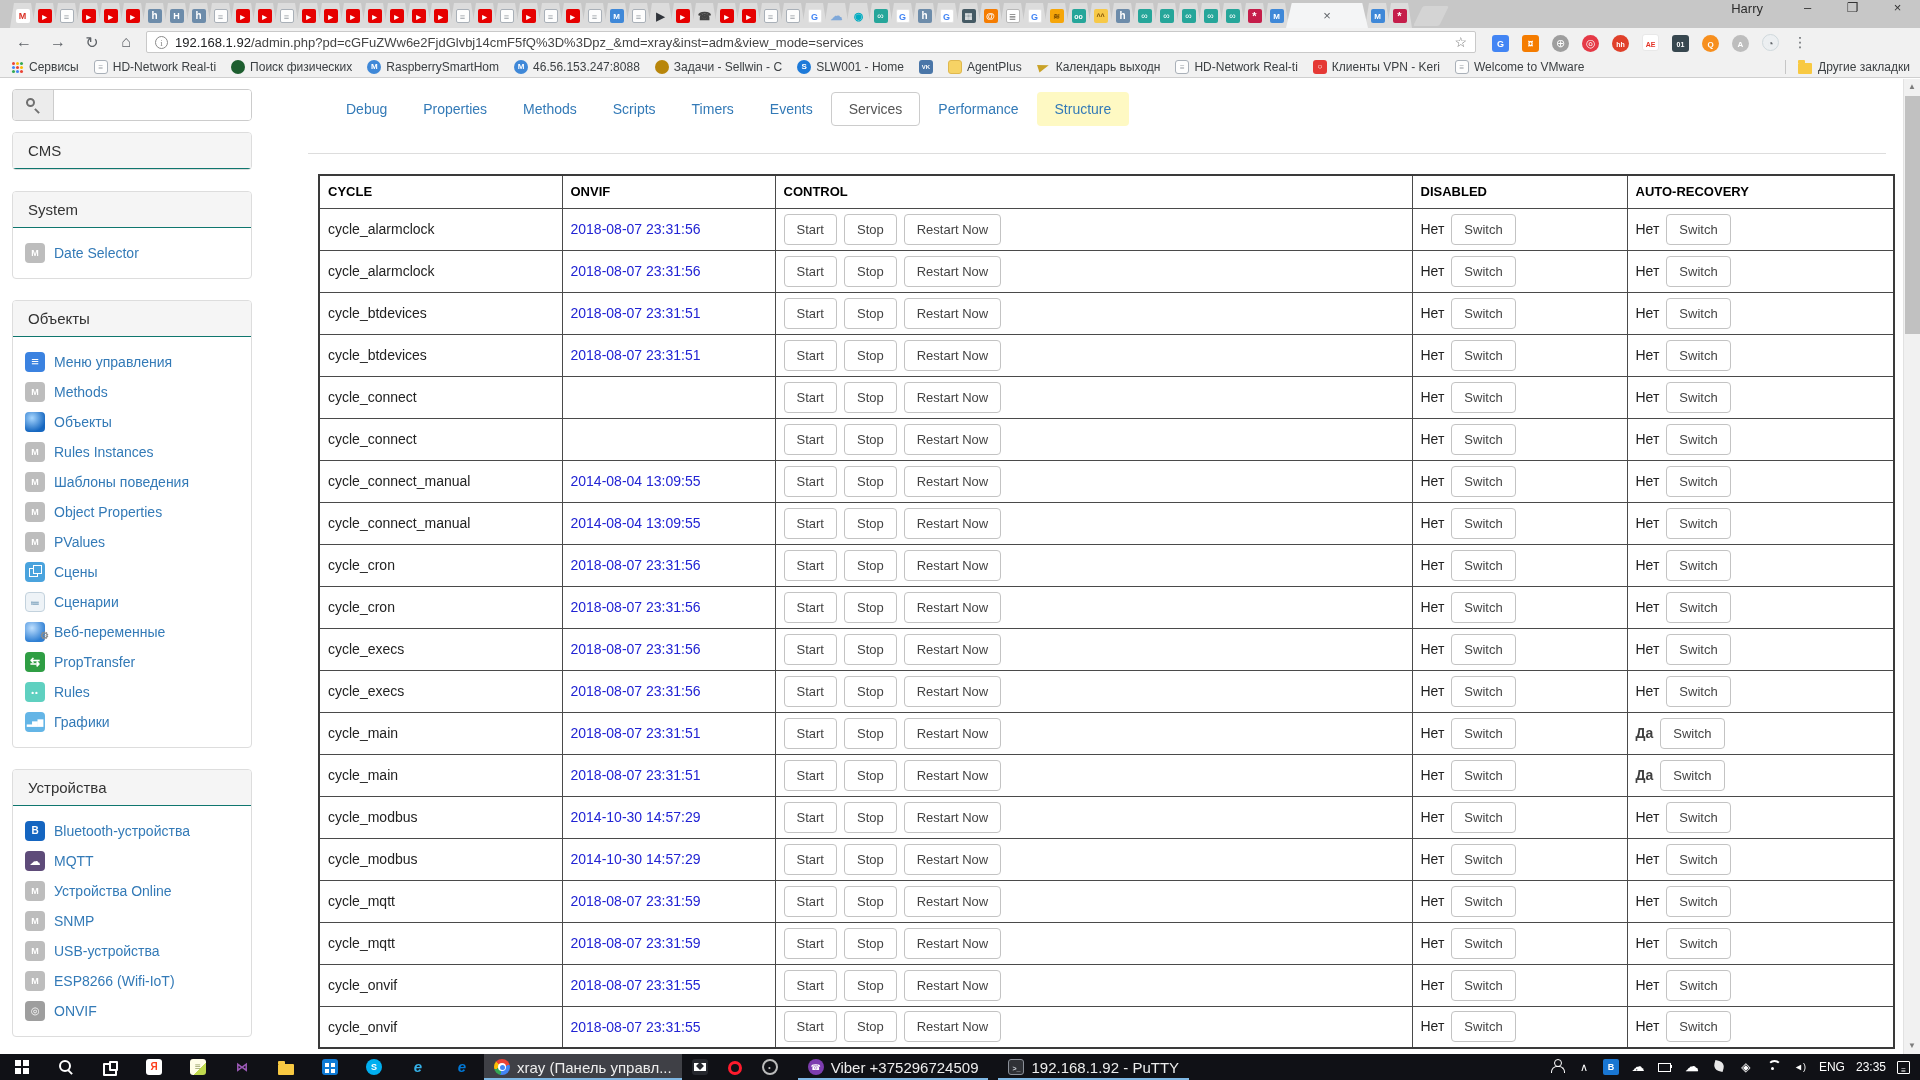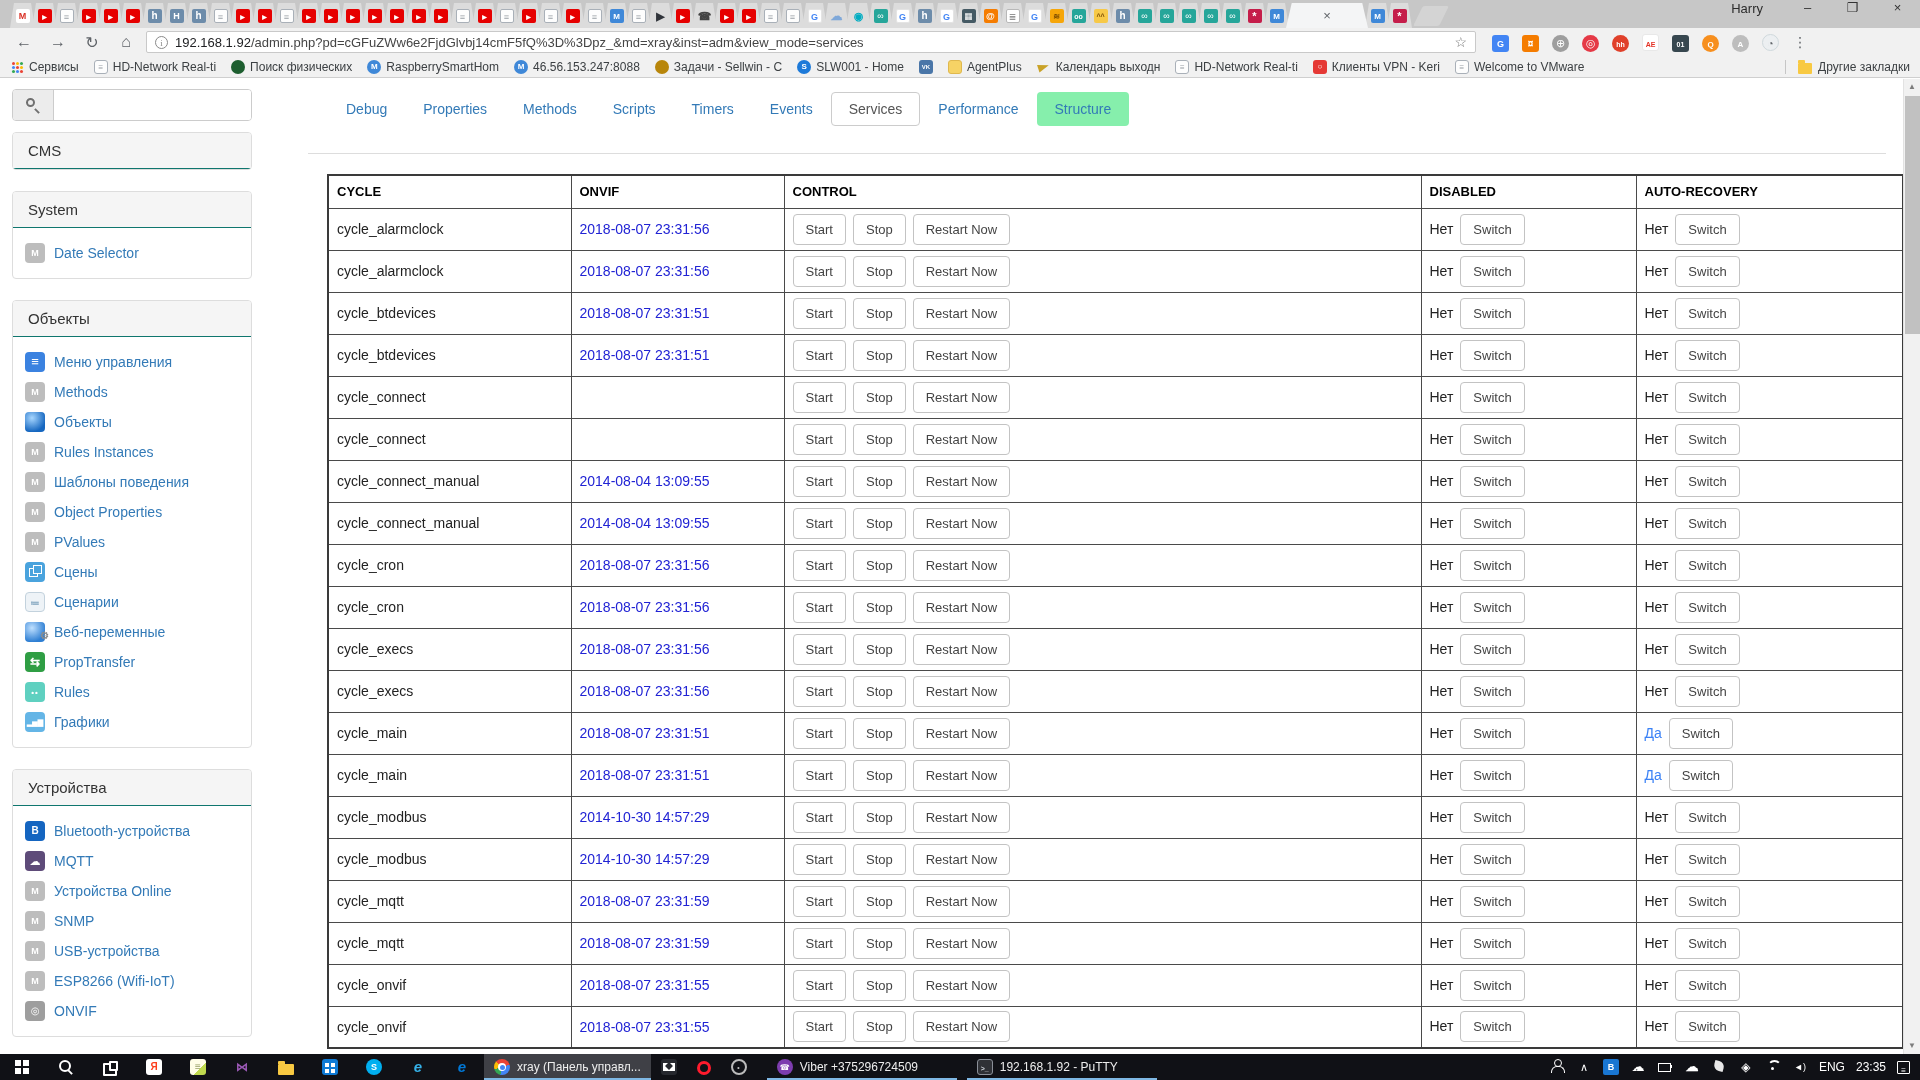--- a/index.html
+++ b/index.html
@@ -68,36 +68,36 @@
   .side-item{display:flex;align-items:center;gap:9px;height:30px;color:#337ab7;font-size:14px;text-decoration:none;cursor:pointer}
   .side-item .ico{width:20px;height:20px;line-height:20px;border-radius:4px}
 
   
   #main{position:absolute;left:308px;top:0;width:1578px}
   #nav{position:relative;height:75px}
   #nav::after{content:"";position:absolute;left:0;right:0;top:74px;border-top:1px solid #ddd}
   #nav-row{position:absolute;top:13px;left:20px;display:flex}
   .nav-link{padding:8px 17px;font-size:14px;color:#337ab7;border:1px solid transparent;border-radius:4px;cursor:pointer}
   .nav-link.active{background:#fff;border-color:#ccc;color:#555}
-  .nav-link.chip{background:#86efac;border-radius:4px}
-  #table-wrap{position:absolute;top:95px;left:19px}
+  .nav-link.chip{background:#fef9c3;border-radius:4px}
+  #table-wrap{position:absolute;top:95px;left:10px}
   table{border-collapse:collapse;table-layout:fixed;width:1575px;font-size:14px;color:#222;border:2px solid #3a3a3a}
   th,td{border:1px solid #4a4a4a;padding:0 8px;text-align:left;overflow:hidden;white-space:nowrap}
   th{height:33px;font-size:13px;color:#000}
   td{height:42px}
   .live-link{color:#2123d4;text-decoration:none;cursor:pointer}
   .btn{display:inline-block;background:#fff;border:1px solid #c3c3c3;border-radius:4px;padding:7px 12px;
        font-size:13px;color:#444;margin-right:7px;cursor:pointer}
   .val{display:inline-block;margin-right:7px}
-  .val.yes{color:#3b82f6;font-weight:400}
+  .val.yes{color:#404040;font-weight:700}
 
   
   #taskbar{position:absolute;left:0;right:0;bottom:0;height:26px;background:#101116;display:flex;align-items:stretch;color:#fff}
   .tb-btn{width:44px;display:flex;align-items:center;justify-content:center;flex:none}
-  .task{display:flex;align-items:center;gap:7px;padding:0 10px;font-size:12px;color:#ededed;white-space:nowrap;flex:none}
+  .task{display:flex;align-items:center;gap:7px;padding:0 10px;font-size:15px;color:#ededed;white-space:nowrap;flex:none}
   .task.active{background:#3f4046;box-shadow:inset 0 -2px 0 #7fb8e4}
   .task.running{box-shadow:inset 0 -2px 0 #7fb8e4;margin-left:10px;min-width:190px}
   #tray{margin-left:auto;display:flex;align-items:center;gap:11px;padding:0 10px;font-size:12px}
   .tray-t{color:#fff}
 
   
   .i-gmail{background:#fff;color:#d93025}.i-gmail::before{content:"M"}
   .i-yt{background:#e60000;border-radius:50%}.i-yt::before{content:"▶";font-size:6px}
   .i-doc{background:#fdfdfd;border:1px solid #a9b0b8;color:#9aa0a6}.i-doc::before{content:"≡";font-weight:400}
   .i-habr{background:#6d8caa}.i-habr::before{content:"h";font-size:10px}

